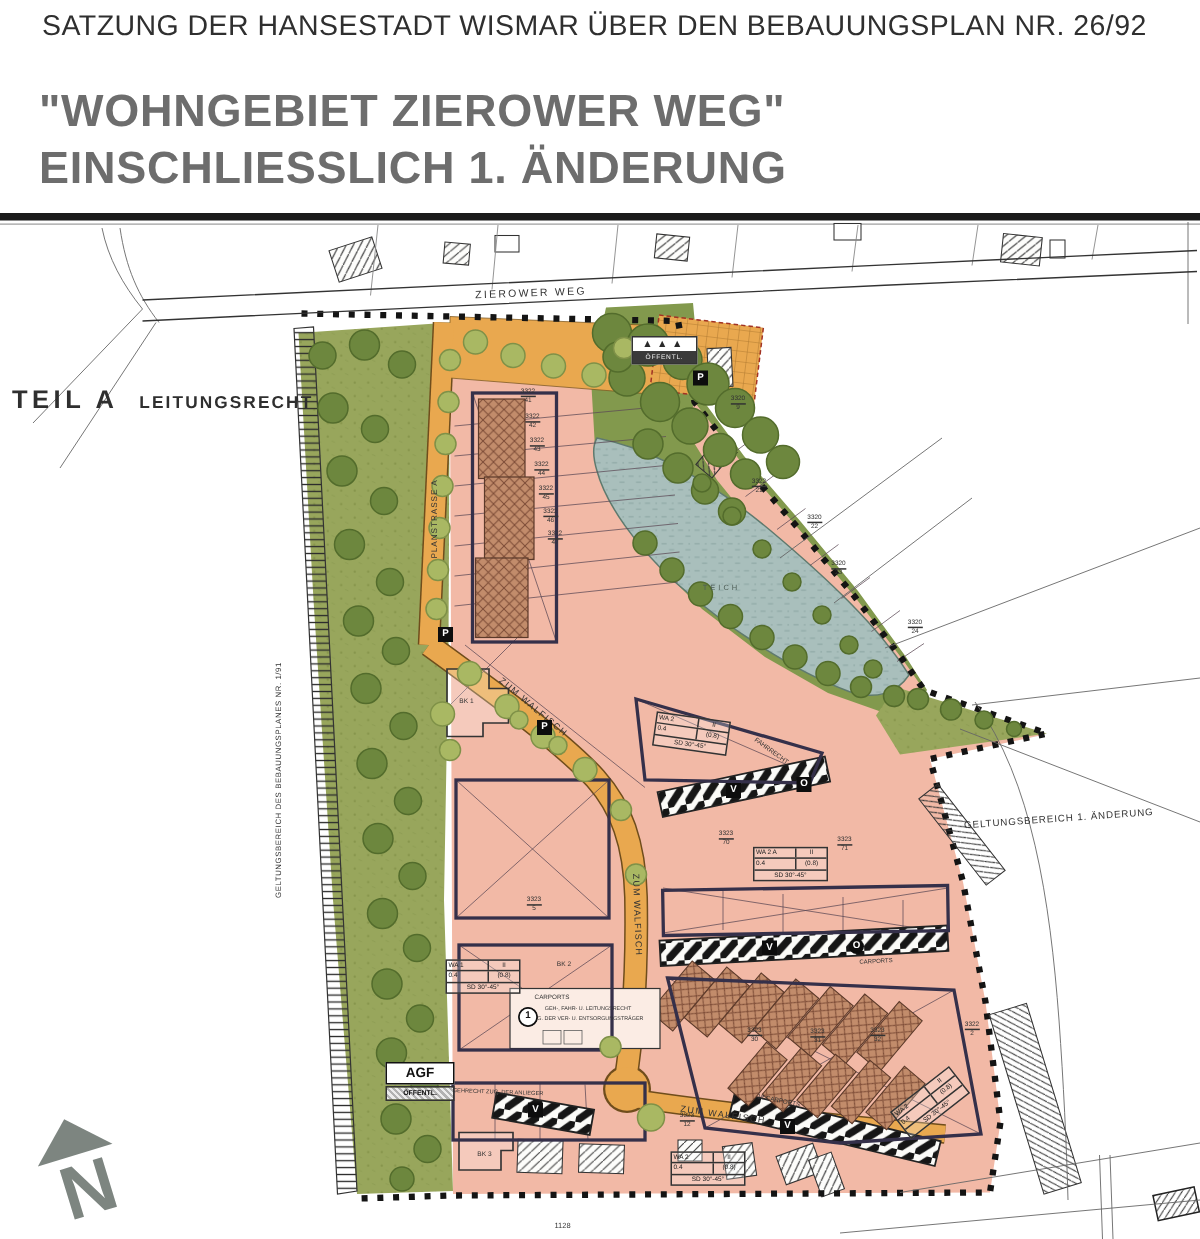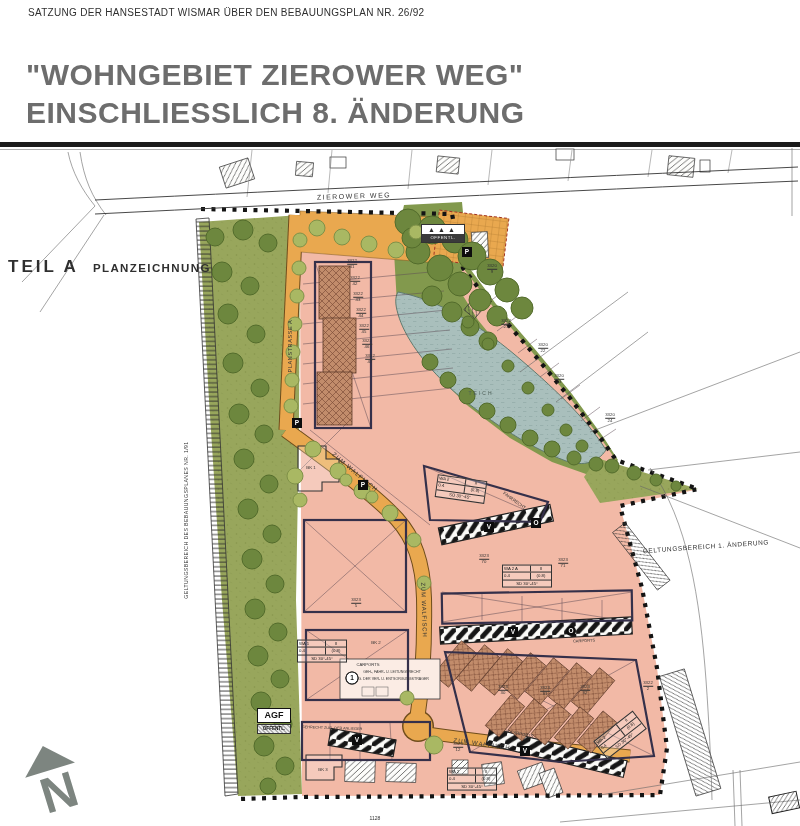--- a/index.html
+++ b/index.html
@@ -1,36 +1,36 @@
 <!DOCTYPE html>
 <html><head>
 <meta charset="utf-8">
 <style>
   html,body{margin:0;padding:0;background:#fff;}
   #app{position:relative;width:800px;height:826px;background:#ffffff;font-family:"Liberation Sans",sans-serif;overflow:hidden;}
   #planSvg{position:absolute;left:0;top:0;}
   #overlay{position:absolute;left:0;top:0;width:800px;height:826px;pointer-events:none;}
-  .hdr-small{position:absolute;left:28px;color:#2f2f2f;font-size:10px;letter-spacing:.3px;white-space:nowrap;}
+  .hdr-small{position:absolute;left:28px;color:#2f2f2f;font-size:19px;letter-spacing:.3px;white-space:nowrap;}
   .hdr-title{position:absolute;left:26px;color:#6d6d6d;font-size:30px;font-weight:bold;letter-spacing:.5px;white-space:nowrap;}
   .teil{position:absolute;left:8px;top:257px;color:#2f2f2f;white-space:nowrap;}
   .teil .a{font-size:17px;font-weight:bold;letter-spacing:3px;text-align:center;}
   .teil .b{font-size:11.5px;font-weight:bold;margin-left:14px;letter-spacing:1.4px;}
   .maplbl{position:absolute;transform:translate(-50%,-50%);white-space:nowrap;color:#333;line-height:1;}
   .marker{position:absolute;transform:translate(-50%,-50%);width:10px;height:10px;background:#0d0d0d;color:#fff;font-size:6.5px;font-weight:bold;display:flex;align-items:center;justify-content:center;line-height:1;}
   .marker.circle{border-radius:50%;}
   .marker.ring{background:#fff;color:#111;border:1.2px solid #111;border-radius:50%;width:11px;height:11px;}
   .watab{position:absolute;transform:translate(-50%,-50%);width:48px;border:1px solid #333;background:rgba(255,255,255,.25);color:#222;font-size:4.3px;line-height:1;}
   .watab .r{display:flex;border-bottom:.8px solid #333;}
   .watab .r:last-child{border-bottom:none;}
   .watab .c1{flex:1.4;border-right:.8px solid #333;padding:1px 1px;}
   .watab .c2{flex:1;padding:1px 1px;text-align:center;}
   .watab .c3{flex:1;padding:1px 2px;text-align:center;}
   .frac{position:absolute;transform:translate(-50%,-50%);font-size:4.3px;color:#333;text-align:center;line-height:1.1;}
   .frac .bb{border-top:.6px solid #333;display:block;padding:0 1px;}
-  .agf{position:absolute;left:257px;top:708px;width:34px;text-align:center;}
+  .agf{position:absolute;left:257px;top:708px;width:46px;text-align:center;}
   .agf .t{border:1.4px solid #111;background:#fff;font-size:9px;font-weight:bold;line-height:1.4;color:#111;}
   .agf .s{margin-top:1px;border:.8px solid #333;background:repeating-linear-gradient(45deg,#ececec 0 1.5px,#b2b2b2 1.5px 3px);font-size:4.6px;font-weight:bold;color:#111;line-height:1.8;}
   .treebox{position:absolute;left:421px;top:224px;width:42px;border:1px solid #333;background:#fff;text-align:center;}
   .treebox .sy{font-size:7px;color:#2a2a2a;line-height:1.3;letter-spacing:3px;}
   .treebox .lb{background:#3a3a3a;color:#eee;font-size:4.4px;line-height:1.7;letter-spacing:.5px;}
   .northwrap{position:absolute;left:24px;top:744px;transform:rotate(-17deg);width:62px;}
   .north-roof{width:0;height:0;border-left:26px solid transparent;border-right:26px solid transparent;border-bottom:25px solid #7d8580;margin-left:3px;}
   .north-n{font-size:50px;font-weight:bold;color:#7d8580;line-height:.85;margin-top:3px;text-align:center;}
 </style>
 </head>
@@ -306,24 +306,24 @@
         <circle cx="295" cy="476" r="8"></circle>
       <circle cx="300" cy="500" r="7"></circle>
         <circle cx="346" cy="480" r="6"></circle>
         <circle cx="372" cy="497" r="6"></circle>
     </g>
     <circle cx="352" cy="678" r="6" fill="#fff" stroke="#222" stroke-width="1.2"></circle>
   </svg>
 
   <div class="hdr-small" style="top:7px">SATZUNG DER HANSESTADT WISMAR ÜBER DEN BEBAUUNGSPLAN NR. 26/92</div>
   <div class="hdr-title" style="top:58px">"WOHNGEBIET ZIEROWER WEG"</div>
-  <div class="hdr-title" style="top:96px">EINSCHLIESSLICH  8. ÄNDERUNG</div>
+  <div class="hdr-title" style="top:96px">EINSCHLIESSLICH  1. ÄNDERUNG</div>
 
   <div class="teil">
-    <span class="a">TEIL A</span><span class="b">PLANZEICHNUNG</span>
+    <span class="a">TEIL A</span><span class="b">LEITUNGSRECHT</span>
   </div>
 
   <div class="treebox">
     <div class="sy">▲▲▲</div>
     <div class="lb">ÖFFENTL.</div>
   </div>
 
   <div class="agf">
     <div class="t">AGF</div>
     <div class="s">ÖFFENTL.</div>

